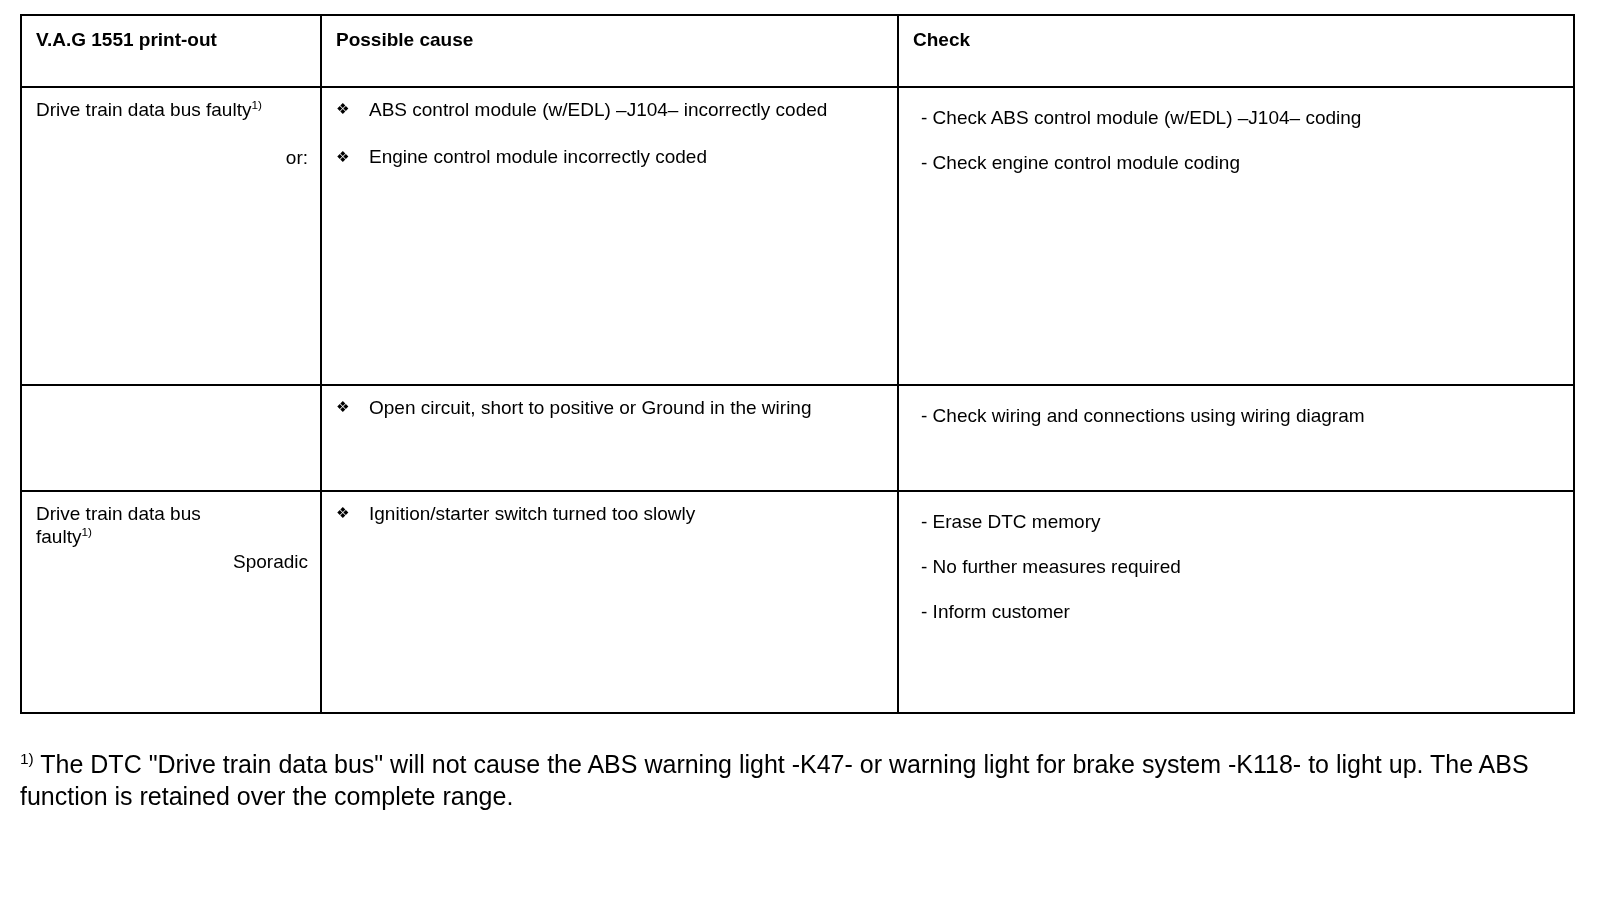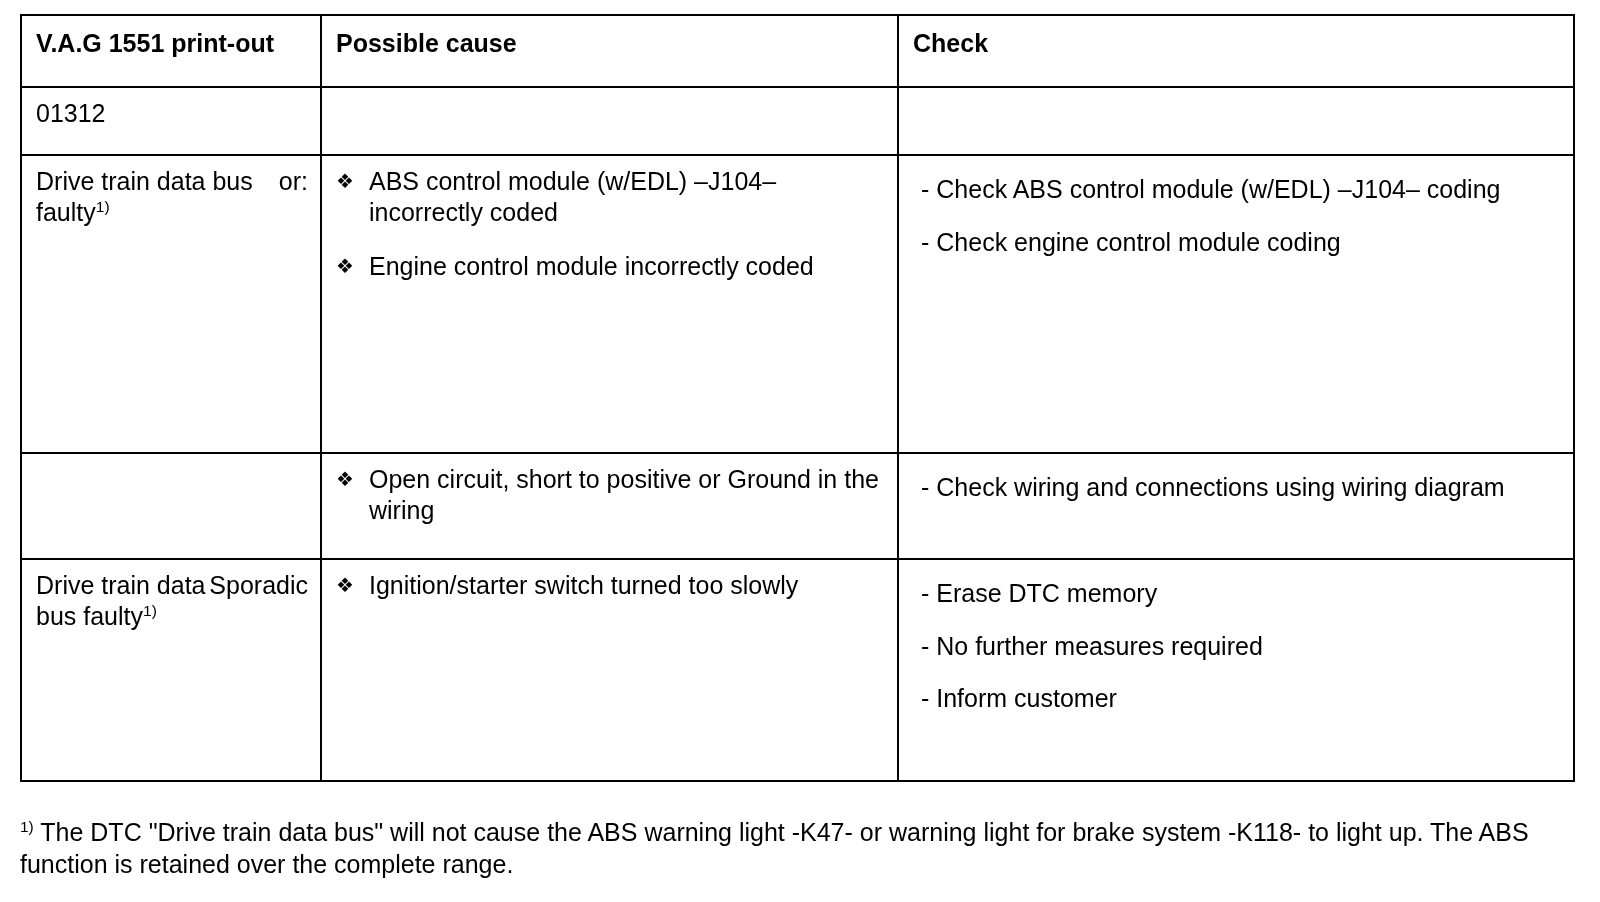--- a/index.html
+++ b/index.html
@@ -29,21 +29,21 @@
     table-layout: fixed;
     width: 1553px;
     margin: 0;
   }
 
   table.dtc-table td,
   table.dtc-table th {
     border: 2px solid #000000;
     vertical-align: top;
     padding: 10px 12px 10px 14px;
-    font-size: 25px;
+    font-size: 19px;
     line-height: 1.22;
     font-weight: normal;
     text-align: left;
     background: #ffffff;
   }
 
   table.dtc-table thead th {
     font-weight: bold;
     padding-top: 12px;
     padding-bottom: 12px;
@@ -64,21 +64,21 @@
   
   .cell-stack {
     position: relative;
     height: 100%;
     display: flex;
     flex-direction: row;
     justify-content: space-between;
     min-height: 100%;
   }
   .cell-top { display: block; }
-  .cell-bottom { display: block; }
+  .cell-bottom { display: block; margin-top: 48px; }
 
   .sup {
     font-size: 0.62em;
     vertical-align: super;
     line-height: 0;
   }
 
   ul.bullets {
     list-style: none;
     margin: 0;
@@ -133,27 +133,20 @@
     <thead>
       <tr class="row-header">
         <th>V.A.G 1551 print-out</th>
         <th>Possible cause</th>
         <th>Check</th>
       </tr>
     </thead>
 
     <tbody>
 
-      <tr class="row-code">
-        <td>
-          <span>01312</span>
-        </td>
-        <td></td>
-        <td></td>
-      </tr>
 
       <tr class="row-coding">
         <td>
           <div class="cell-stack">
             <div class="cell-top">
               <span>Drive train data bus faulty</span><span class="sup">1)</span>
             </div>
             <div class="cell-bottom">or:</div>
           </div>
         </td>

